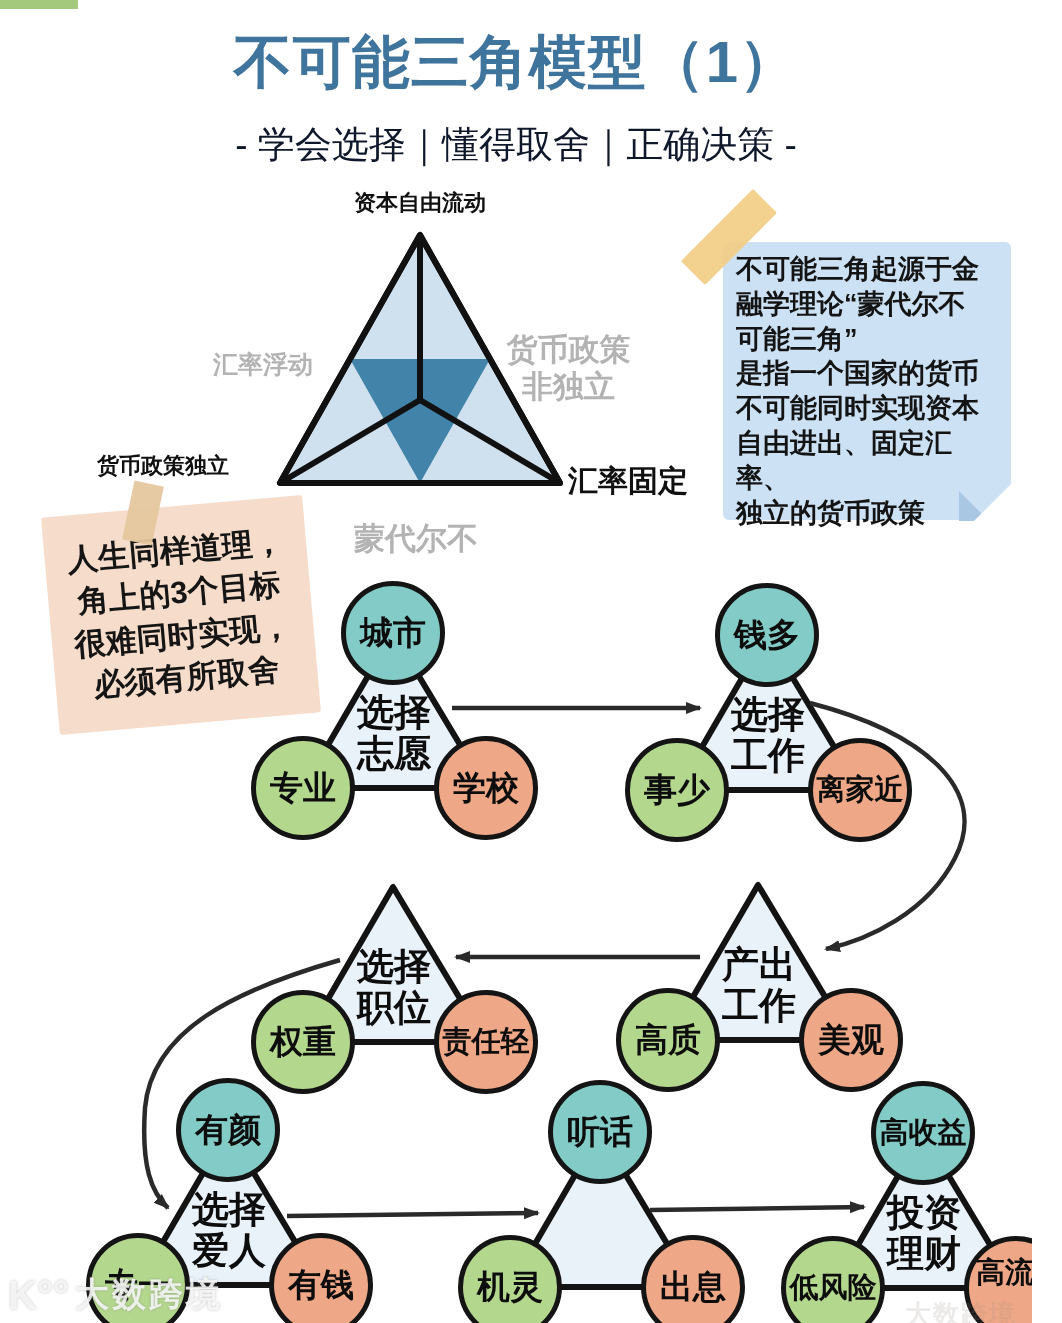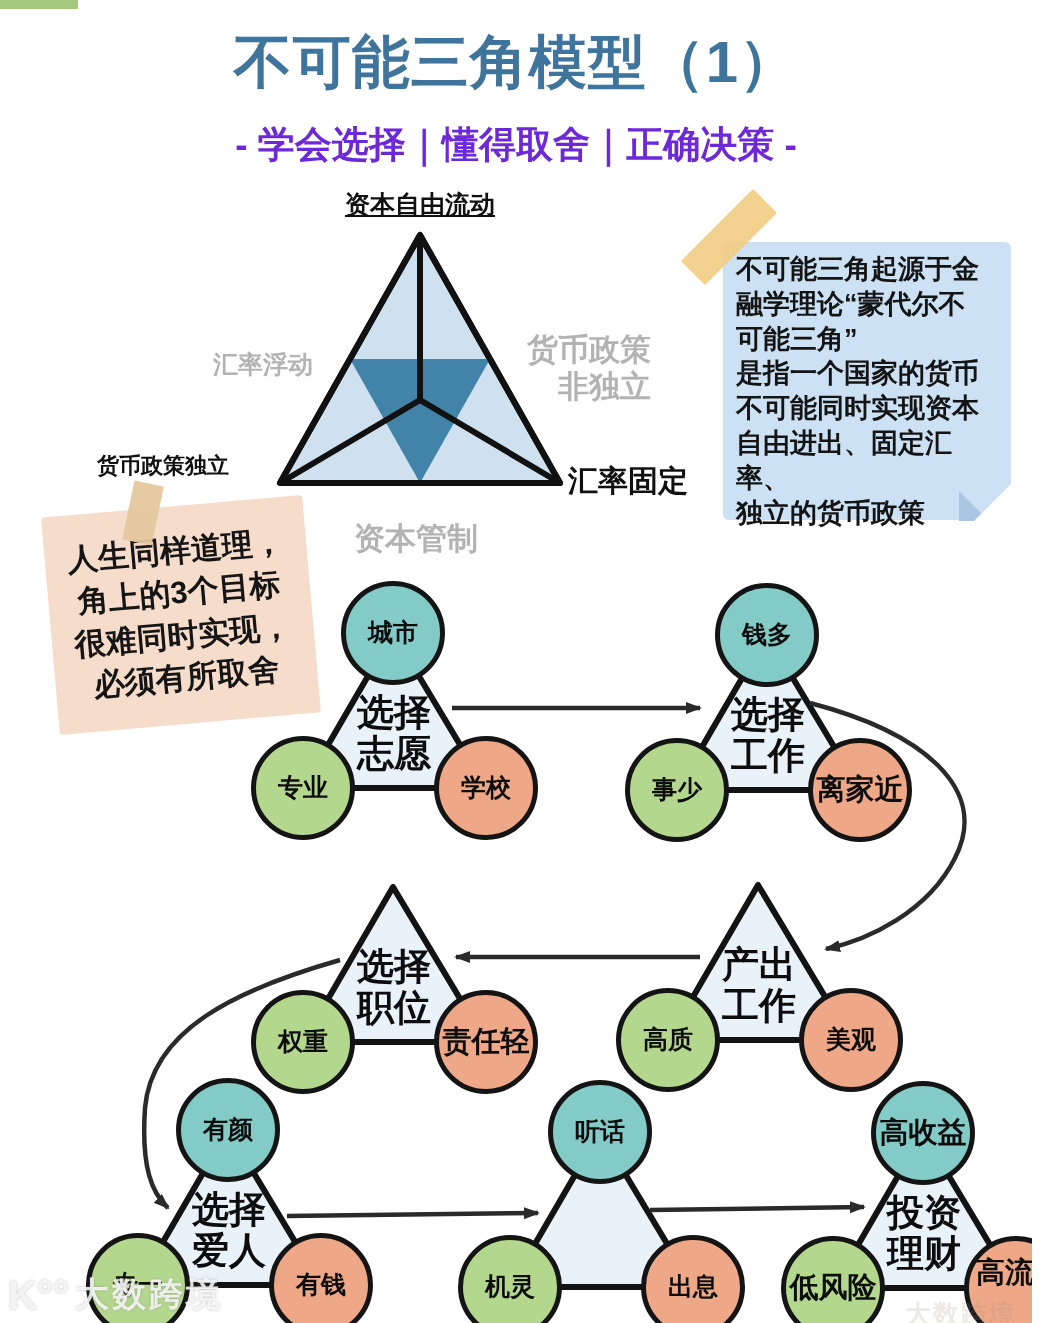--- a/index.html
+++ b/index.html
@@ -10,30 +10,30 @@
   .pre { white-space:pre-line; }
 
   .green-strip { position:absolute; left:0; top:0; width:78px; height:9px; background:#a5c97c; }
 
   .title {
     position:absolute; left:0; top:24px; width:100%; text-align:center;
     font-size:58px; font-weight:bold; color:#3f749c; letter-spacing:1px;
   }
   .subtitle {
     position:absolute; left:0; top:120px; width:100%; text-align:center;
-    font-size:37px; font-weight:bold; color:#6d28d9;
+    font-size:37px; font-weight:normal; color:#0f172a;
   }
 
   
   .ft-svg { position:absolute; left:240px; top:215px; }
   .ft-label { position:absolute; font-weight:bold; color:#101010; text-align:center; }
   .ft-gray  { color:#b3b3b3; }
-  .lbl-cap-flow   { left:310px; top:188px; width:220px; font-size:25px;text-decoration:underline; }
+  .lbl-cap-flow   { left:310px; top:188px; width:220px; font-size:22px; }
   .lbl-float      { left:178px; top:348px; width:170px; font-size:25px; }
-  .lbl-nonindep   { left:486px; top:332px; width:165px; font-size:31px; line-height:1.18;text-align:right; }
+  .lbl-nonindep   { left:486px; top:332px; width:165px; font-size:31px; line-height:1.18; }
   .lbl-indep      { left:58px;  top:451px; width:210px; font-size:22px; }
   .lbl-fixed      { left:548px; top:461px; width:160px; font-size:30px; }
   .lbl-control    { left:336px; top:518px; width:160px; font-size:31px; }
 
   
   .note-blue {
     position:absolute; left:723px; top:242px; width:288px; height:278px;
     background:#cce1f3; border-radius:6px; z-index:4;
   }
   .note-blue .txt {
@@ -65,21 +65,21 @@
   .triad { position:absolute; width:340px; height:280px; z-index:10; }
   .triad svg { position:absolute; left:0; top:0; }
   .tri-center {
     position:absolute; left:66px; top:116px; width:210px; text-align:center;
     font-size:37px; font-weight:bold; color:#0d0d0d; line-height:1.12;
   }
   .node {
     position:absolute; width:104px; height:104px; box-sizing:border-box;
     border:5px solid #141414; border-radius:50%;
     display:flex; align-items:center; justify-content:center; text-align:center;
-    font-weight:bold; font-size:25px; color:#0d0d0d; line-height:1.02;
+    font-weight:bold; font-size:33px; color:#0d0d0d; line-height:1.02;
   }
   .node.small { font-size:29px; }
   .node.top   { left:118px; top:5px; }
   .node.left  { left:28px;  top:160px; }
   .node.right { left:211px; top:160px;text-align:right; }
   .node.teal   { background:#82cbc6; }
   .node.green  { background:#b4d78e; }
   .node.salmon { background:#efa887; }
 
   .arrows { position:absolute; left:0; top:0; z-index:20; pointer-events:none; }
@@ -115,21 +115,21 @@
     <line x1="320" y1="268" x2="180" y2="185" stroke="#111111" stroke-width="6"></line>
     <polygon points="180,20 40,268 320,268" fill="none" stroke="#111111" stroke-width="6" stroke-linejoin="round"></polygon>
   </svg>
 
   <div class="ft-label lbl-cap-flow">资本自由流动</div>
   <div class="ft-label ft-gray lbl-float">汇率浮动</div>
   <div class="ft-label ft-gray lbl-nonindep pre">货币政策
 非独立</div>
   <div class="ft-label lbl-indep">货币政策独立</div>
   <div class="ft-label lbl-fixed">汇率固定</div>
-  <div class="ft-label ft-gray lbl-control">资本管制</div>
+  <div class="ft-label ft-gray lbl-control">蒙代尔不</div>
 
   <div class="note-blue">
     <div class="txt pre">不可能三角起源于金
 融学理论“蒙代尔不
 可能三角”
 是指一个国家的货币
 不可能同时实现资本
 自由进出、固定汇率、
 独立的货币政策</div>
     <div class="fold-shade"></div>

